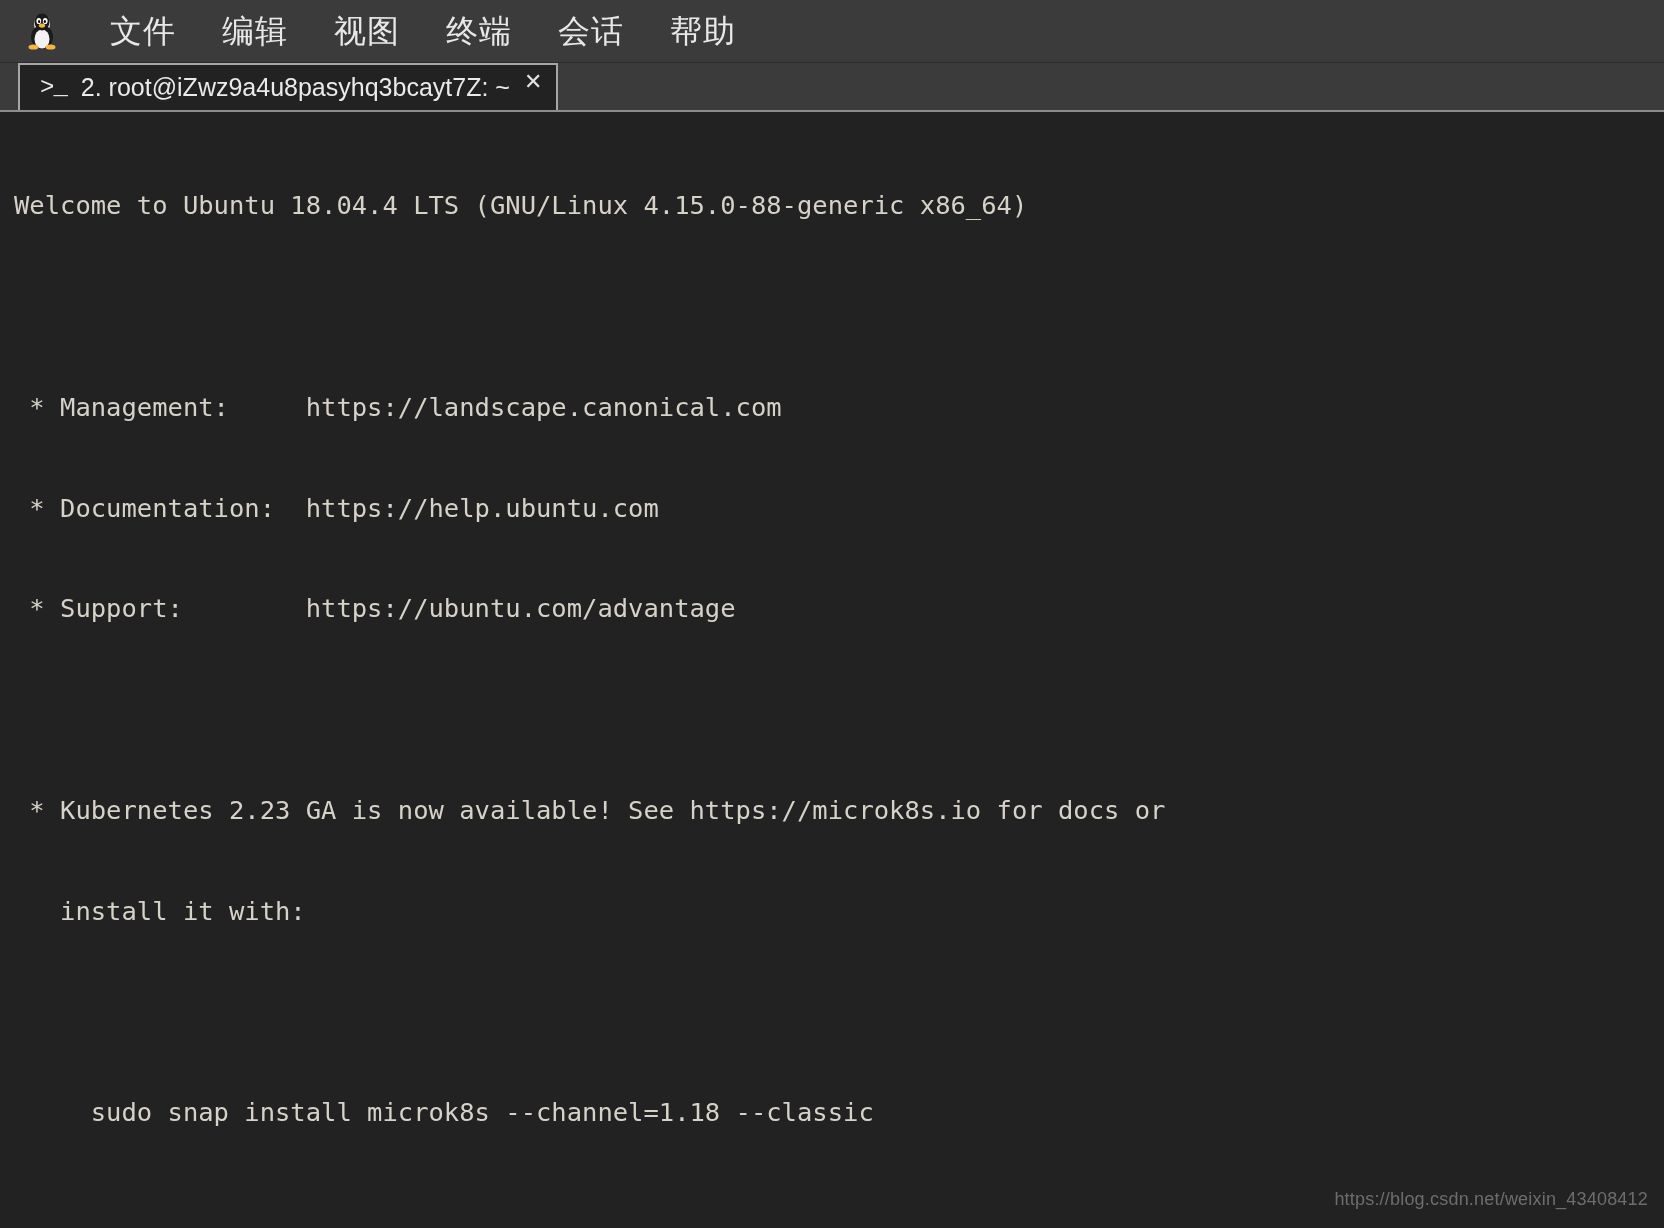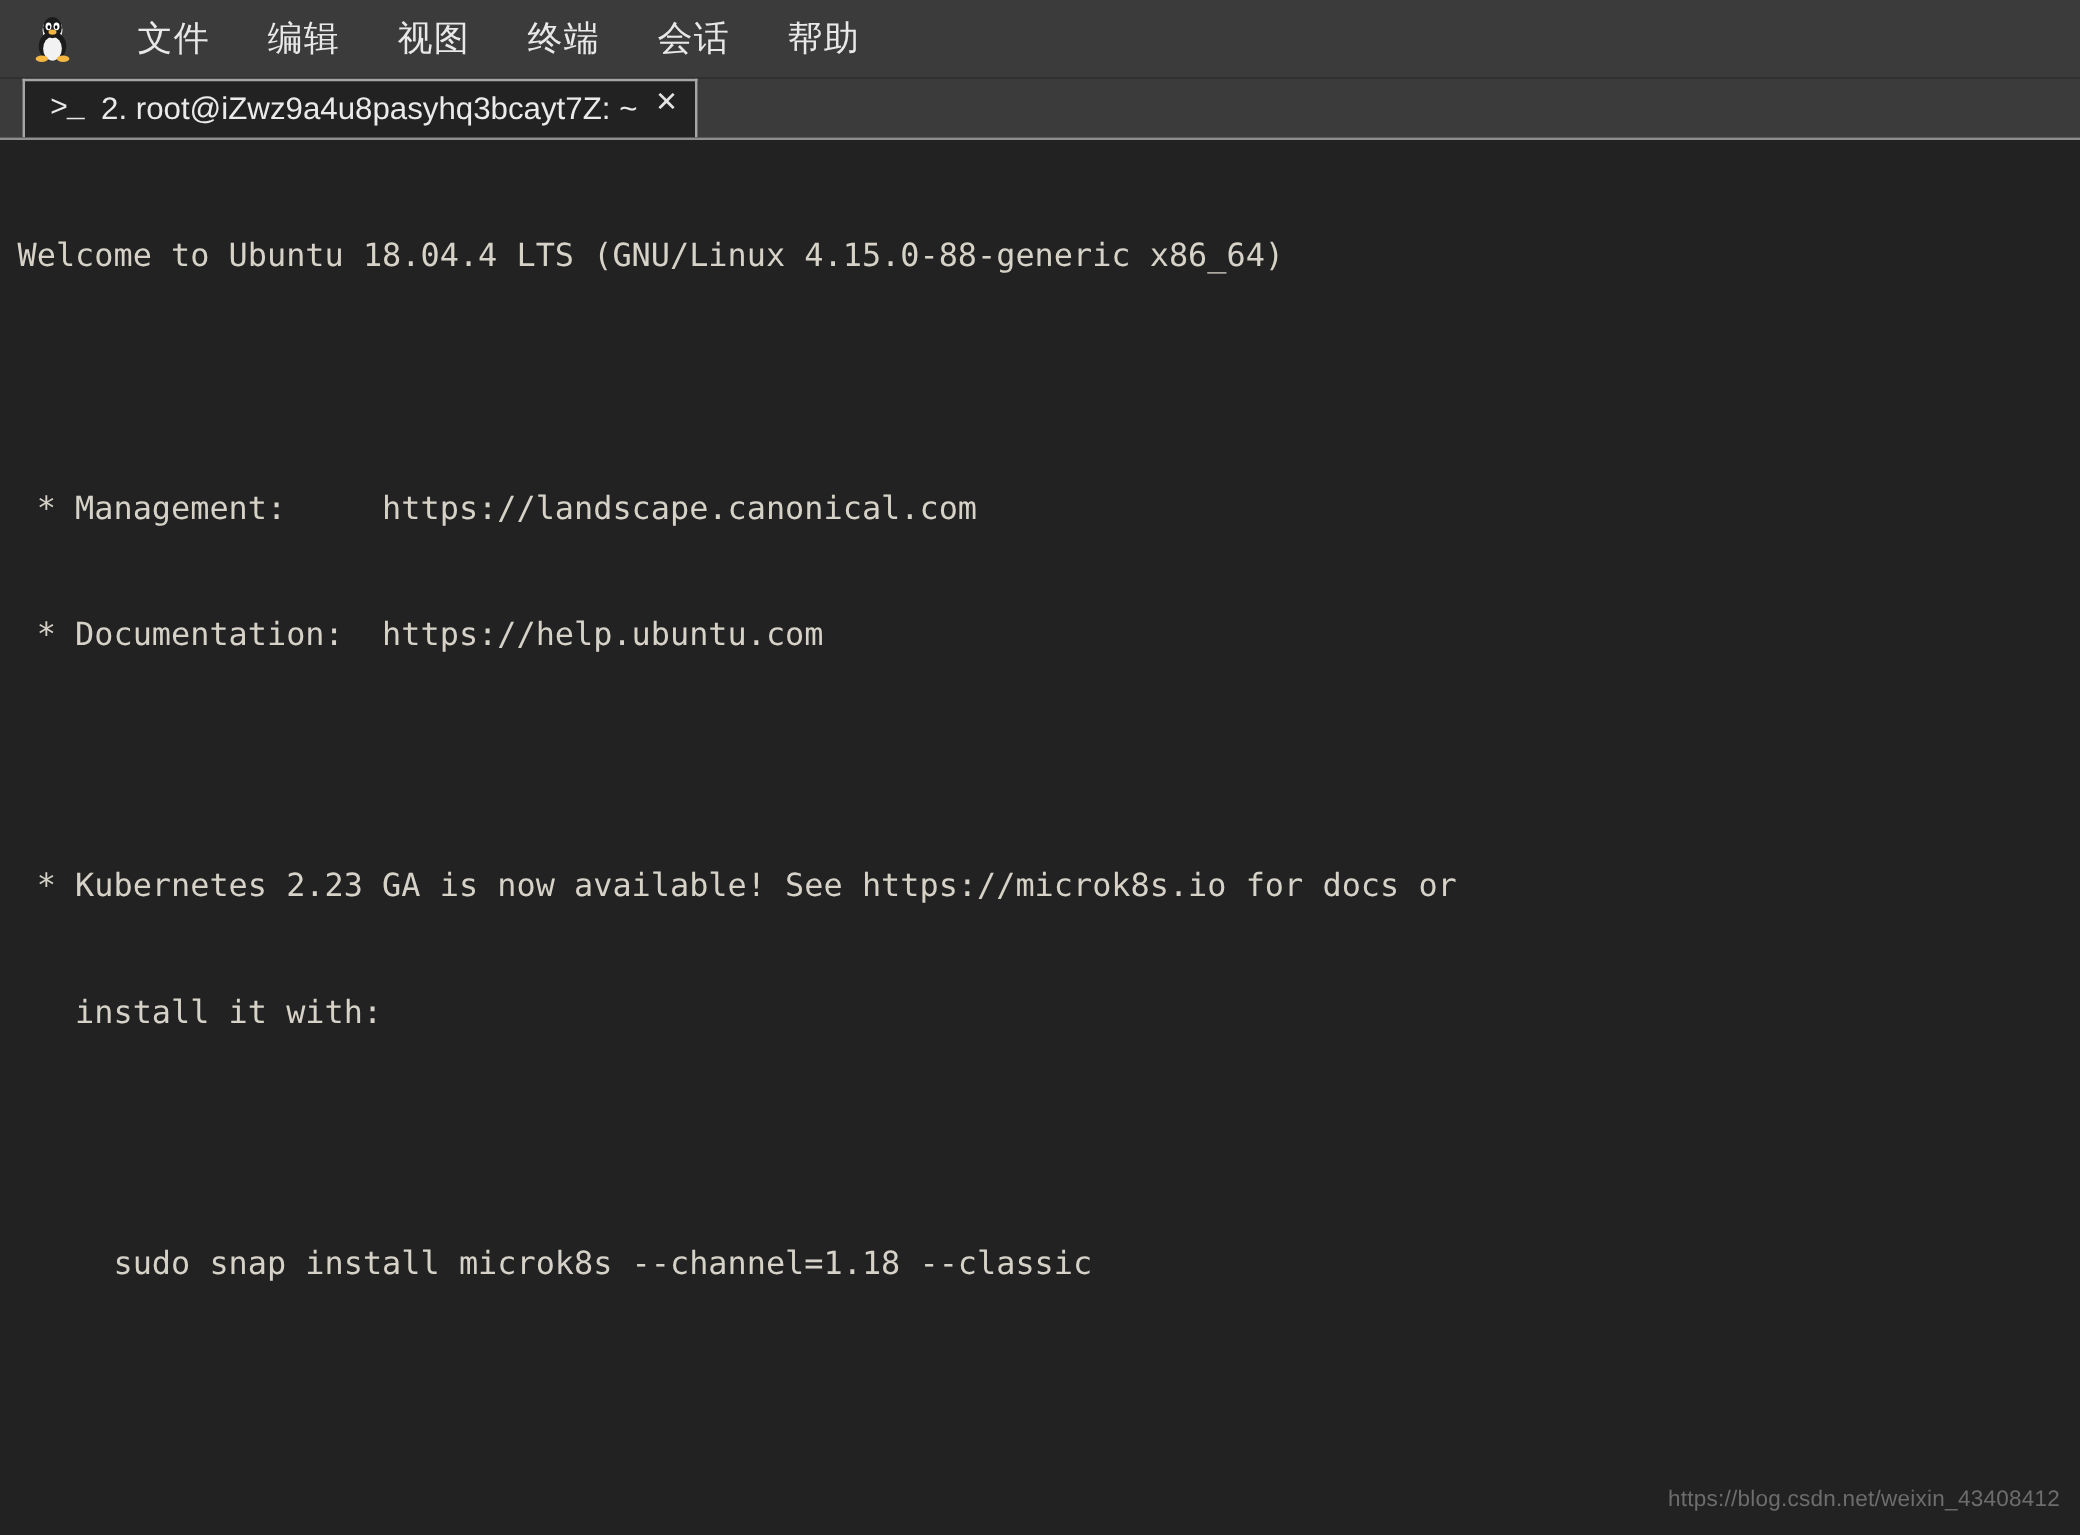--- a/index.html
+++ b/index.html
@@ -38,21 +38,21 @@
     width: 56px;
     height: 46px;
     margin-left: 14px;
     margin-right: 28px;
     display: flex;
     align-items: center;
     justify-content: center;
   }
   .menu-item {
     color: #e8e8e8;
-    font-size: 28px;
+    font-size: 32px;
     line-height: 1;
     padding: 6px 12px;
     margin-right: 22px;
     white-space: nowrap;
     letter-spacing: 1px;
   }
 
   
   .tabstrip {
     height: 47px;
@@ -162,20 +162,21 @@
       <span class="tab-close">✕</span>
     </div>
   </div>
 
   <div class="terminal">
     <div class="termtext">
       <div class="line">Welcome to Ubuntu 18.04.4 LTS (GNU/Linux 4.15.0-88-generic x86_64)</div>
       <div class="line"></div>
       <div class="line"> * Management:     https://landscape.canonical.com</div>
       <div class="line"> * Documentation:  https://help.ubuntu.com</div>
+      <div class="line"> * Support:        https://ubuntu.com/advantage</div>
       <div class="line"></div>
       <div class="line"> * Kubernetes 2.23 GA is now available! See https://microk8s.io for docs or</div>
       <div class="line">   install it with:</div>
       <div class="line"></div>
       <div class="line">     sudo snap install microk8s --channel=1.18 --classic</div>
       <div class="line"></div>
       
       
       
       

